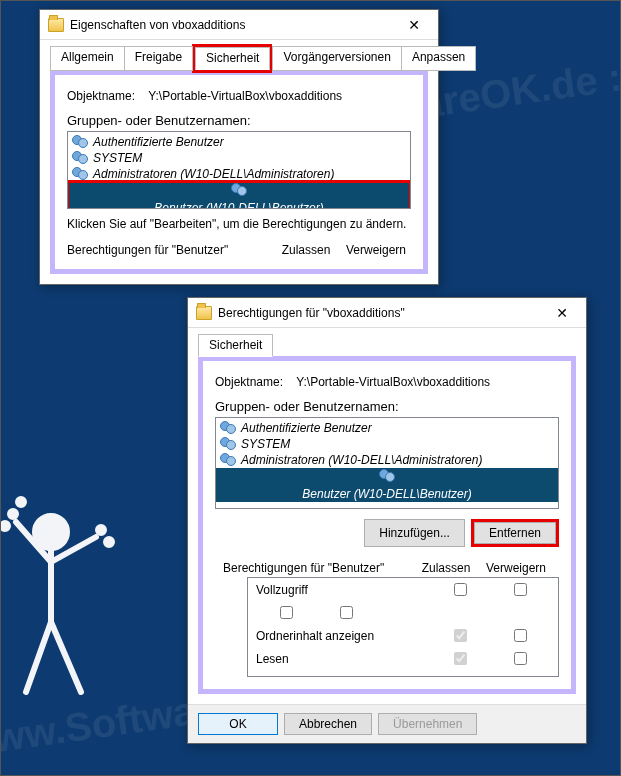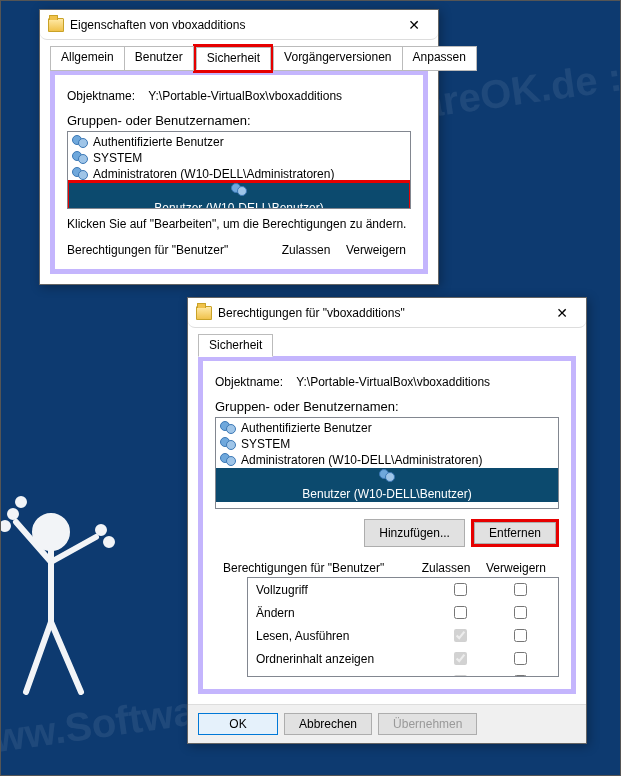--- a/index.html
+++ b/index.html
@@ -20,21 +20,20 @@
     border: 1px solid #646464;
     box-shadow: 2px 2px 10px rgba(0,0,0,0.3);
   }
   .titlebar {
     height: 30px;
     display: flex;
     align-items: center;
     padding: 0 4px 0 8px;
     background: #fff;
     border-bottom: 1px solid #ddd;
-    border-radius: 7px;
   }
   .titlebar .folder-icon {
     width: 16px; height: 14px;
     background: linear-gradient(#ffe9a6,#f0c24b);
     border: 1px solid #c9a227;
     border-radius: 1px 1px 0 0;
     margin-right: 6px;
     position: relative;
   }
   .titlebar .folder-icon::before{
@@ -75,20 +74,21 @@
   }
   .field-row { margin: 4px 0 10px; font-size: 12px; }
   .field-row .lbl { display:inline-block; }
   .listbox {
     border: 1px solid #828790;
     background: #fff;
     padding: 2px 0;
     font-size: 12px;
     height: 78px;
     overflow: hidden;
+    font-style: italic;
   }
   .listbox.tall { height: 92px; }
   .list-item {
     padding: 1px 3px;
     display: flex;
     align-items: center;
     gap: 4px;
   }
   .list-item.sel { background: #0c4a6e; color:#fff;flex-direction:column; }
   .usericon {
@@ -137,21 +137,21 @@
 
 <div class="window" style="left:38px;top:8px;width:400px;">
   <div class="titlebar">
     <span class="folder-icon"></span>
     <span class="title">Eigenschaften von vboxadditions</span>
     <span class="close-btn">✕</span>
   </div>
   <div class="dlg-body">
     <div class="tabs">
       <div class="tab">Allgemein</div>
-      <div class="tab">Benutzer</div>
+      <div class="tab">Freigabe</div>
       <span class="hl-red" style="margin:-2px 0;">
           <div class="tab active">Sicherheit</div>
         </span>
       <div class="tab">Vorgängerversionen</div>
       <div class="tab">Anpassen</div>
     </div>
     <div class="tab-content">
       <div class="field-row">
         <span class="lbl">Objektname:</span>
         &nbsp;&nbsp;
@@ -236,27 +236,21 @@
         <div class="c2">Zulassen</div>
         <div class="c3">Verweigern</div>
       </div>
       <div class="perm-rows" id="w2-perms">
           <div class="perm-row">
             <div class="c1">Vollzugriff</div>
             <div class="c2"><input type="checkbox" style=""></div>
             <div class="c3"><input type="checkbox" style=""></div>
           </div>
           <div class="perm-row">
-            <div class="c1">Ändern</div>
             <div class="c2"><input type="checkbox" style=""></div>
-            <div class="c3"><input type="checkbox" style=""></div>
-          </div>
-          <div class="perm-row">
-            <div class="c1">Lesen, Ausführen</div>
-            <div class="c2"><input type="checkbox" disabled="" checked="" style=""></div>
             <div class="c3"><input type="checkbox" style=""></div>
           </div>
           <div class="perm-row">
             <div class="c1">Ordnerinhalt anzeigen</div>
             <div class="c2"><input type="checkbox" disabled="" checked="" style=""></div>
             <div class="c3"><input type="checkbox" style=""></div>
           </div>
           <div class="perm-row">
             <div class="c1">Lesen</div>
             <div class="c2"><input type="checkbox" disabled="" checked="" style=""></div>

